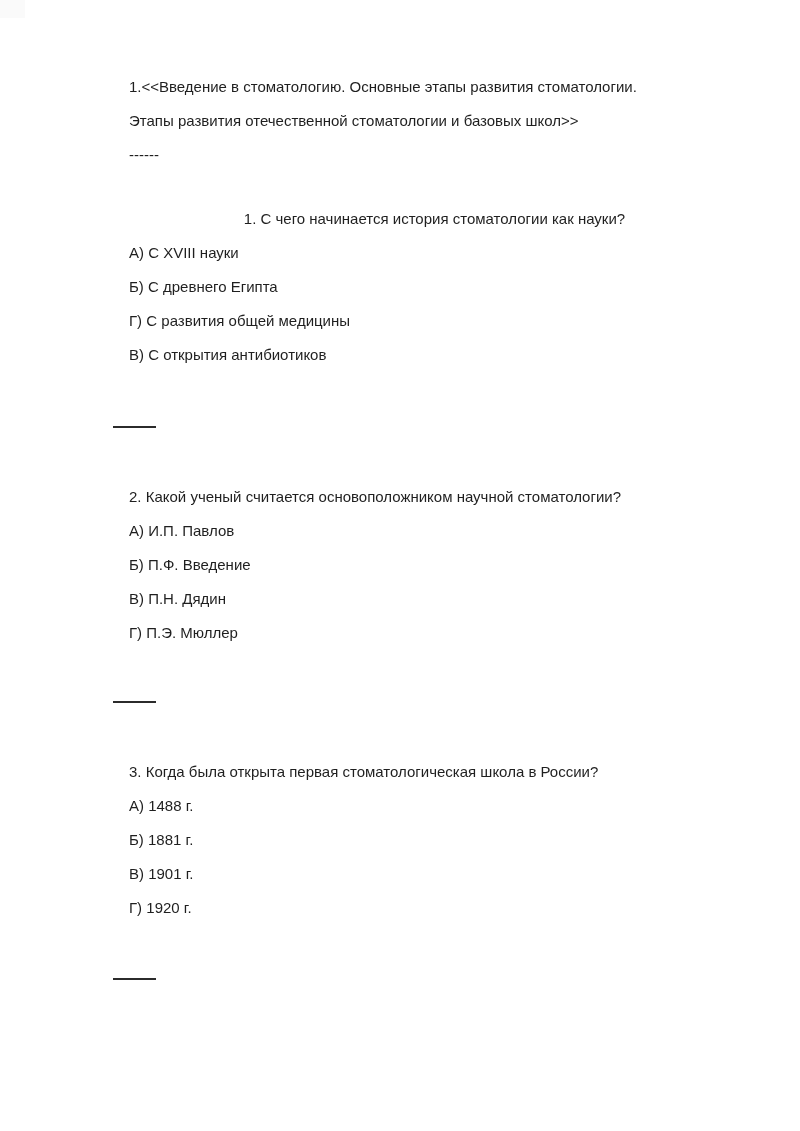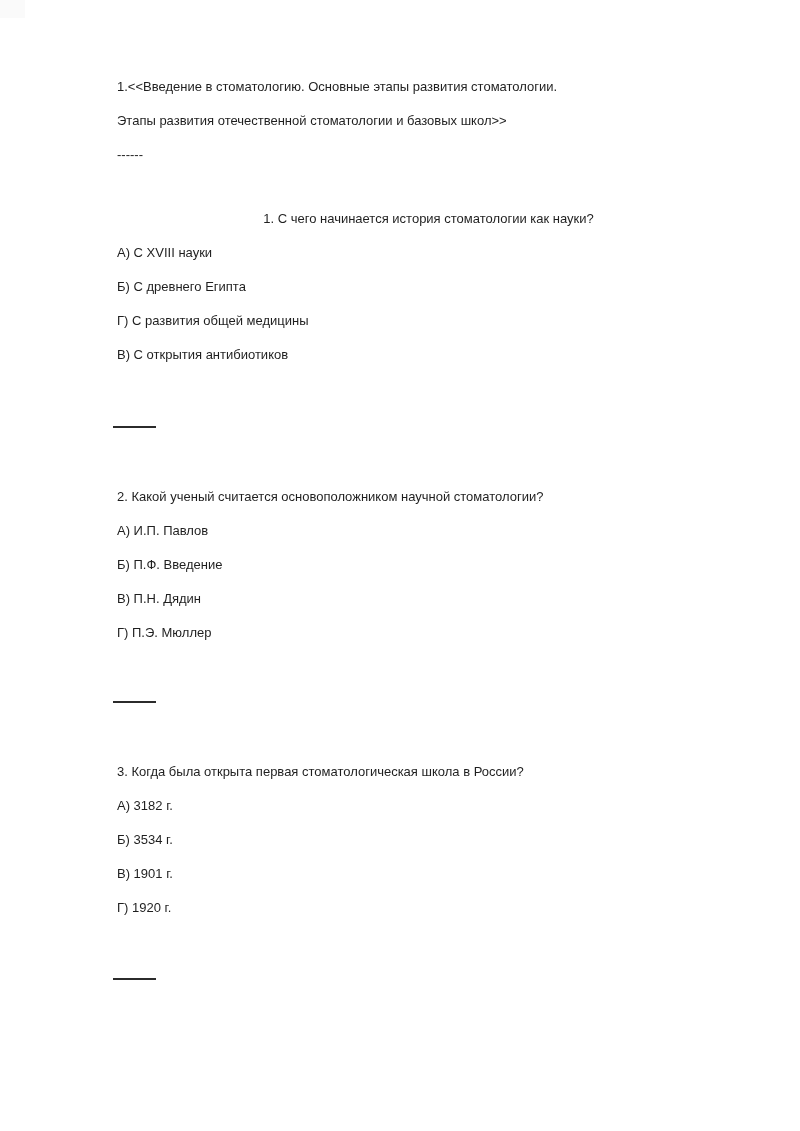--- a/index.html
+++ b/index.html
@@ -21,22 +21,22 @@
     top: 0;
     left: 0;
     width: 25px;
     height: 18px;
     background: #fafafa;
   }
   .content {
     padding: 76px 60px 0 113px;
   }
   .ln {
-    margin: 0 0 13px 4px;
-    font-size: 13px;
+    margin: 0 0 13px 16px;
+    font-size: 15px;
     line-height: 21px;
     white-space: pre-wrap;
   }
   .question-block {
     margin: 0;
     padding: 0;
   }
   .q-gap-1 { margin-top: 43px; text-align: center; }
   .q-gap-next { margin-top: 58px; }
   .answer-blank {
@@ -76,22 +76,22 @@
       <p class="ln">А) И.П. Павлов</p>
       <p class="ln">Б) П.Ф. Введение</p>
       <p class="ln">В) П.Н. Дядин</p>
       <p class="ln">Г) П.Э. Мюллер</p>
     </section>
 
     <div class="answer-blank blank-gap-2"></div>
 
     <section class="question-block">
       <p class="ln q-gap-next">3. Когда была открыта первая стоматологическая школа в России?</p>
-      <p class="ln">А) 3182 г.</p>
-      <p class="ln">Б) 3534 г.</p>
+      <p class="ln">А) 1488 г.</p>
+      <p class="ln">Б) 1881 г.</p>
       <p class="ln">В) 1901 г.</p>
       <p class="ln">Г) 1920 г.</p>
     </section>
 
     <div class="answer-blank blank-gap-3"></div>
 
   </div>
 </div>
 
 </body></html>

